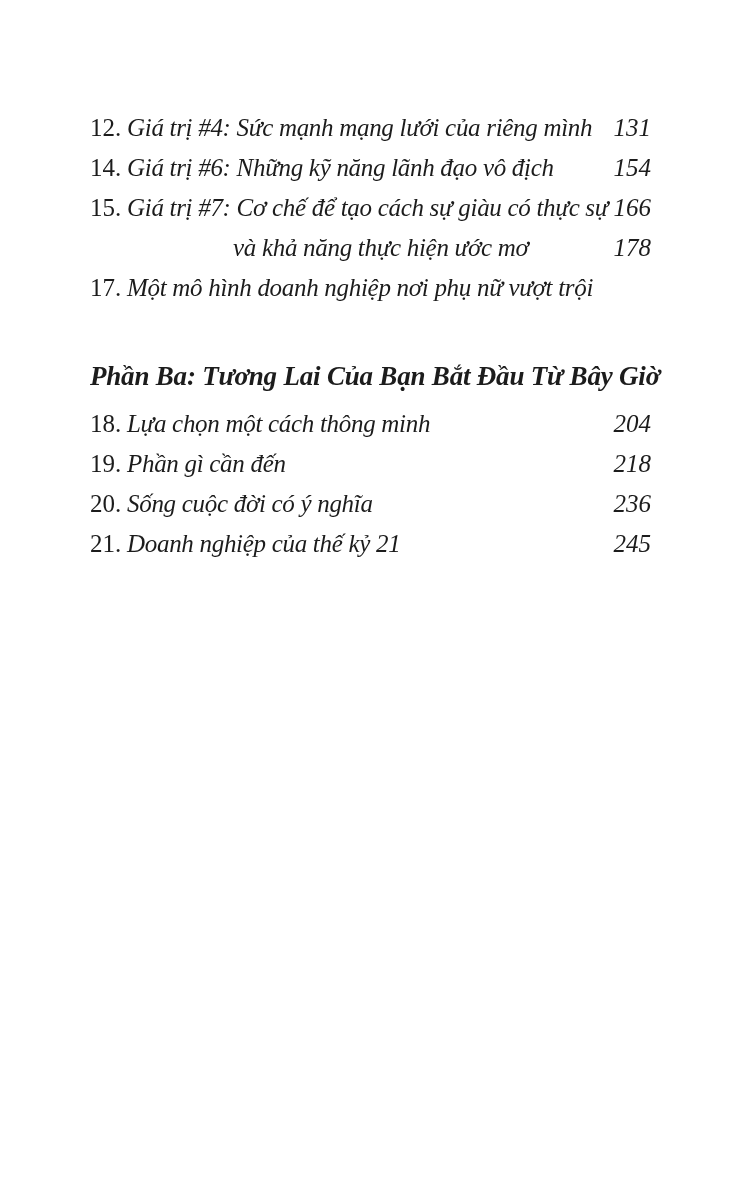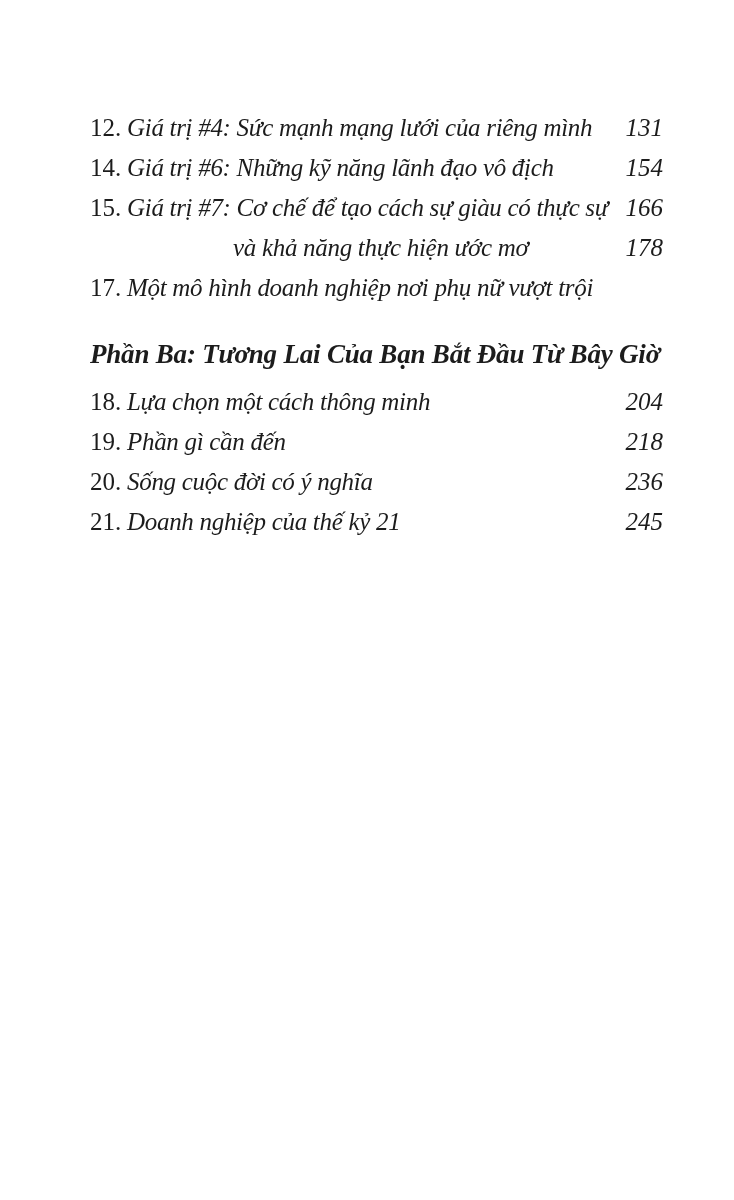--- a/index.html
+++ b/index.html
@@ -33,31 +33,31 @@
   }
   .num {
     display: inline-block;
     width: 37px;
     font-style: normal;
     letter-spacing: 0;
   }
   .cont { padding-left: 143px; }
   .pg {
     position: absolute;
-    right: 4px;
+    right: 16px;
     top: 0;
     font-style: italic;
     letter-spacing: 0;
   }
   .section-heading {
     font-weight: bold;
     font-style: italic;
     font-size: 27px;
     line-height: 40px;
-    margin-top: 26px;
+    margin-top: 48px;
     margin-bottom: 8px;
     white-space: nowrap;
     letter-spacing: -0.2px;
   }
 </style>
 </head>
 <body>
 
 <div class="page">
   <div class="content">

